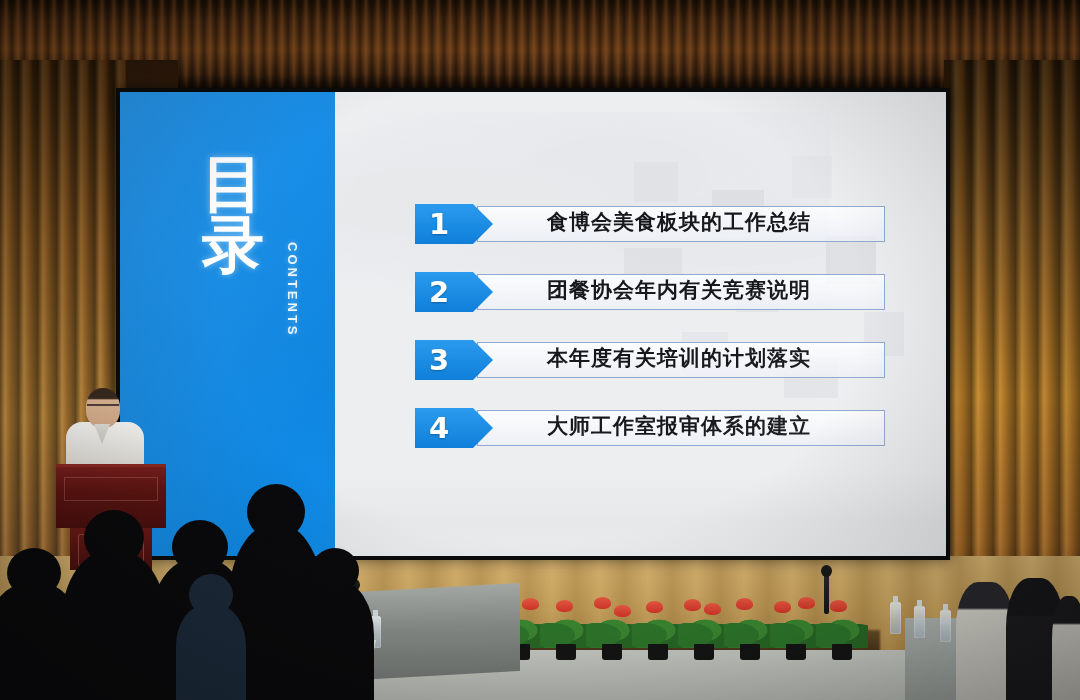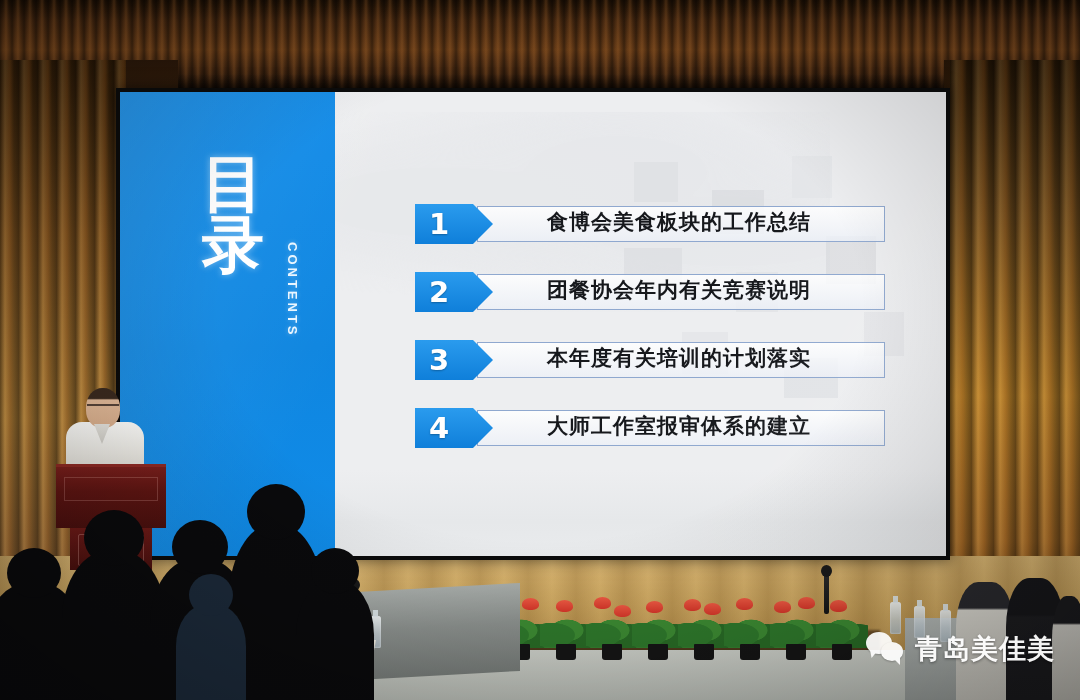--- a/index.html
+++ b/index.html
@@ -476,21 +476,14 @@
   <div class="person" style="left:296px; width:78px; height:120px;">
     <div class="p-head" style="top:-32px; width:48px; height:46px;"></div>
   </div>
 
   <div class="att" style="left:956px; height:118px; background:linear-gradient(180deg,#2a2a2e 0 22%, #d9d7cf 24%, #c3c1b9 100%); border-radius:38% 38% 0 0;"></div>
   <div class="att" style="left:1006px; height:122px; background:linear-gradient(180deg,#17171a 0 30%, #1d1d20 32%, #1a1a1d 100%); border-radius:40% 40% 0 0;"></div>
   <div class="att" style="left:1052px; width:34px; height:104px; background:linear-gradient(180deg,#1b1b1e 0 26%, #cfcdc6 28%, #b8b6ae 100%); border-radius:42% 42% 0 0;"></div>
 
   <div id="grade"></div>
 
-  <div id="watermark">
-    <div class="wechat">
-      <div class="b1"></div>
-        <div class="b2"></div>
-    </div>
-    <div class="wm-text">青岛美佳美</div>
-  </div>
 
 </div>
 
 </body></html>

